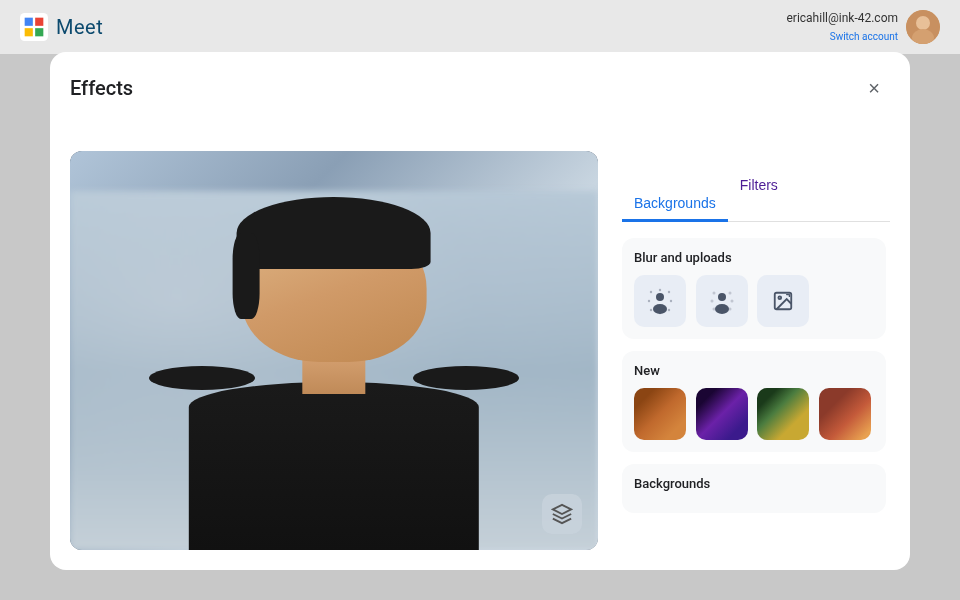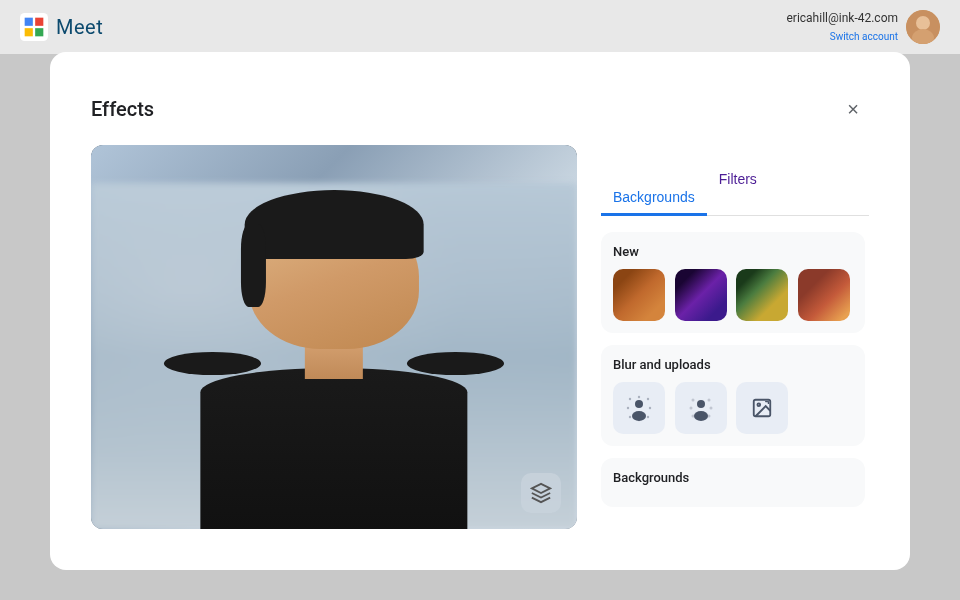--- a/index.html
+++ b/index.html
@@ -74,23 +74,24 @@
 
     
     .modal {
       position: absolute;
       top: 52px;
       left: 50px;
       right: 50px;
       bottom: 30px;
       background: white;
       border-radius: 16px;
-      padding: 41px;
+      padding: 20px;
       display: flex;
       flex-direction: column;
+      gap: 27px;
     }
 
     .modal-header {
       display: flex;
       justify-content: space-between;
       align-items: center;
       margin-bottom: 20px;
     }
 
     .modal-title {
@@ -386,30 +387,20 @@
     <div class="right-panel">
 
       <div class="tabs">
         <button class="tab active">Backgrounds</button>
         <button class="tab">Filters</button>
       </div>
 
       <div class="panel-scroll">
 
         <div class="section">
-          <div class="section-title">New</div>
-          <div class="section-grid">
-            <div class="thumb new-bg-1"></div>
-            <div class="thumb new-bg-2"></div>
-            <div class="thumb new-bg-3"></div>
-            <div class="thumb new-bg-4"></div>
-          </div>
-        </div>
-
-        <div class="section">
           <div class="section-title">Blur and uploads</div>
           <div class="section-grid-3">
 
             <button class="blur-btn">
               <svg class="person-icon" viewBox="0 0 28 28" fill="none">
                 <circle cx="14" cy="10" r="4" fill="#4a5568"></circle>
                 <ellipse cx="14" cy="22" rx="7" ry="5" fill="#4a5568"></ellipse>
 
                 <circle cx="5" cy="5" r="1.2" fill="#4a5568" opacity="0.4"></circle>
                 <circle cx="23" cy="5" r="1.2" fill="#4a5568" opacity="0.4"></circle>
@@ -440,20 +431,30 @@
               <svg width="22" height="22" viewBox="0 0 24 24" fill="none" stroke="#4a5568" stroke-width="2">
                 <rect x="3" y="3" width="18" height="18" rx="2"></rect>
                 <circle cx="8.5" cy="8.5" r="1.5"></circle>
                 <path d="M21 15l-5-5L5 21"></path>
                 <path d="M16 5h2M19 5v2" stroke="#4a5568" stroke-width="1.5" stroke-linecap="round"></path>
               </svg>
             </button>
           </div>
         </div>
 
+        <div class="section">
+          <div class="section-title">New</div>
+          <div class="section-grid">
+            <div class="thumb new-bg-1"></div>
+            <div class="thumb new-bg-2"></div>
+            <div class="thumb new-bg-3"></div>
+            <div class="thumb new-bg-4"></div>
+          </div>
+        </div>
+
 
         <div class="section">
           <div class="section-title">Backgrounds</div>
 
         </div>
 
       </div>
     </div>
   </div>
 </div>

